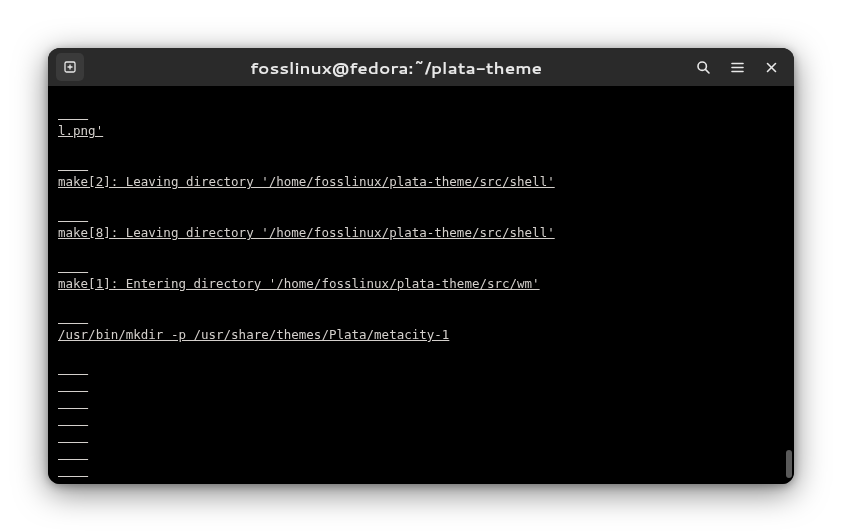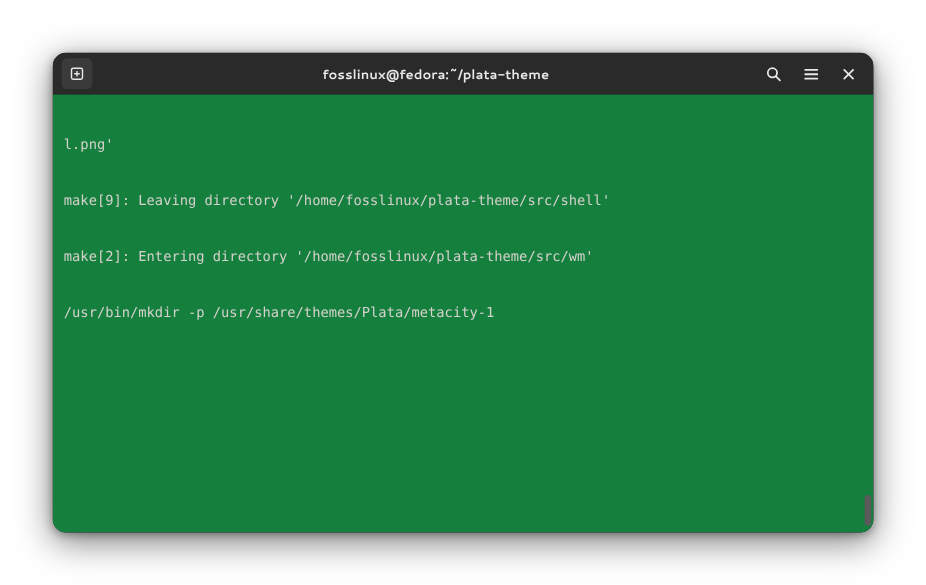--- a/index.html
+++ b/index.html
@@ -38,21 +38,21 @@
     .titlebar-left {
       width: 80px;
       display: flex;
       align-items: center;
     }
     .titlebar-center {
       flex: 1;
       text-align: center;
       color: #e8e8e8;
       font-family: -apple-system, 'Cantarell', 'Ubuntu', sans-serif;
-      font-size: 12px;
+      font-size: 17px;
       font-weight: 600;
     }
     .titlebar-right {
       width: 130px;
       display: flex;
       align-items: center;
       justify-content: flex-end;
       gap: 4px;
     }
     .new-tab-btn {
@@ -71,29 +71,30 @@
       height: 30px;
       border-radius: 5px;
       display: flex;
       align-items: center;
       justify-content: center;
       color: #e8e8e8;
       cursor: pointer;
     }
     .terminal-content {
       flex: 1;
-      background: #15803d;
+      background: #000000;
       padding: 2px 10px;
       color: #d4d0cc;
       font-size: 12.5px;
       line-height: 17px;
       overflow: hidden;
       font-family: 'DejaVu Sans Mono', 'Liberation Mono', 'Courier New', monospace;
       white-space: pre;
       position: relative;
+      text-decoration: underline;
     }
     .terminal-line {
       white-space: pre;
     }
     .scrollbar {
       position: absolute;
       right: 2px;
       bottom: 6px;
       width: 6px;
       height: 28px;
@@ -136,22 +137,23 @@
       <div class="icon-btn">
         <svg width="13" height="13" viewBox="0 0 13 13">
           <line x1="2.5" y1="2.5" x2="10.5" y2="10.5" stroke="#e8e8e8" stroke-width="1.6" stroke-linecap="round"></line>
           <line x1="10.5" y1="2.5" x2="2.5" y2="10.5" stroke="#e8e8e8" stroke-width="1.6" stroke-linecap="round"></line>
         </svg>
       </div>
     </div>
   </div>
   <div class="terminal-content">
     <div class="terminal-line">l.png'</div>
-    <div class="terminal-line">make[9]: Leaving directory '/home/fosslinux/plata-theme/src/shell'</div>
-    <div class="terminal-line">make[2]: Entering directory '/home/fosslinux/plata-theme/src/wm'</div>
+    <div class="terminal-line">make[2]: Leaving directory '/home/fosslinux/plata-theme/src/shell'</div>
+    <div class="terminal-line">make[8]: Leaving directory '/home/fosslinux/plata-theme/src/shell'</div>
+    <div class="terminal-line">make[1]: Entering directory '/home/fosslinux/plata-theme/src/wm'</div>
     <div class="terminal-line">/usr/bin/mkdir -p /usr/share/themes/Plata/metacity-1</div>
     
     
     
     
     
     
     
     
     

